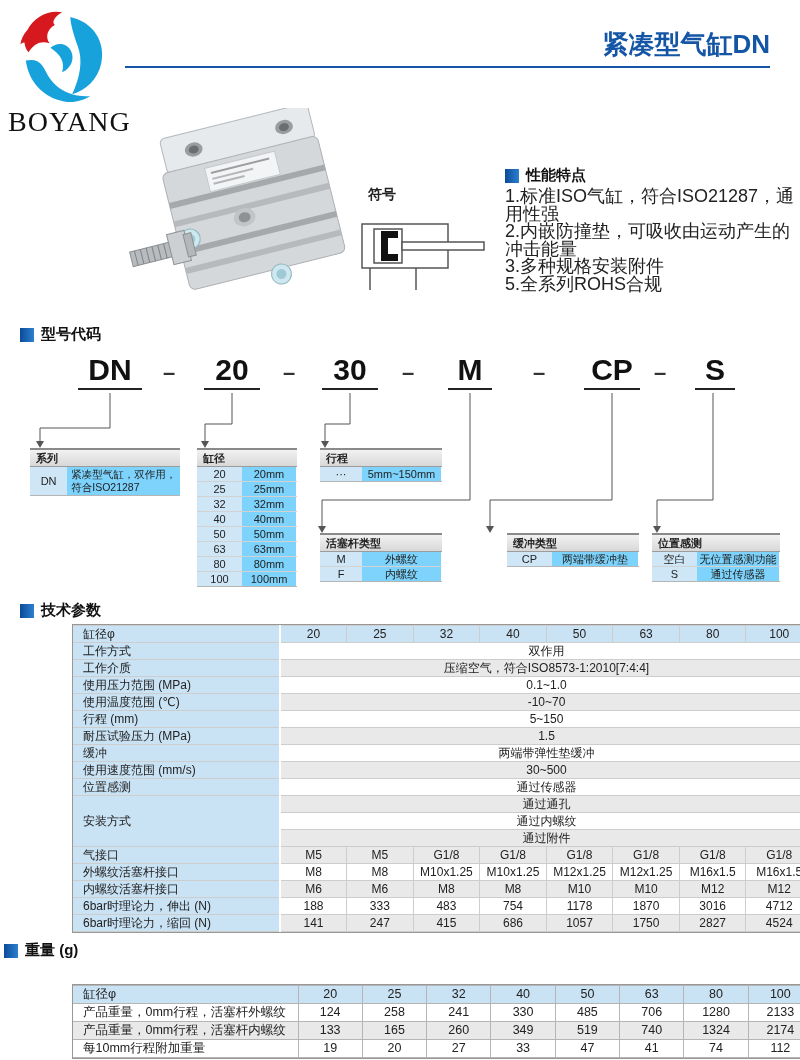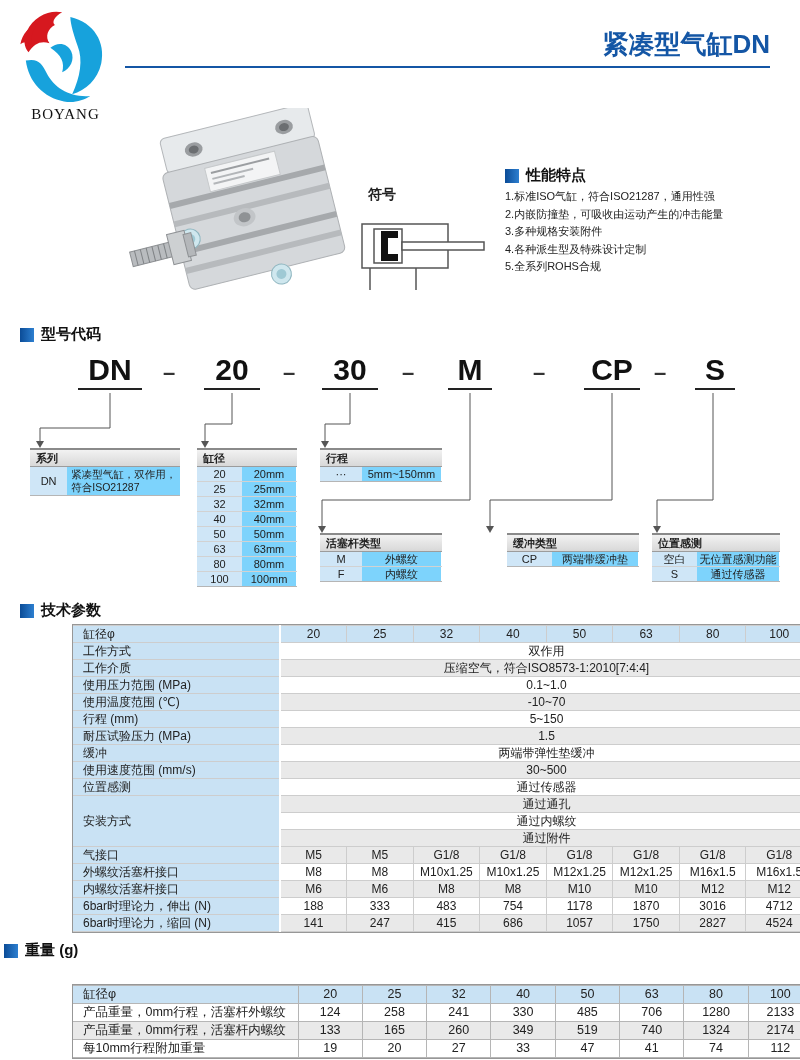--- a/index.html
+++ b/index.html
@@ -1,27 +1,27 @@
 <!DOCTYPE html>
 <html><head>
 <meta charset="utf-8">
 <style>
   html,body{margin:0;padding:0;background:#fff;}
   body{width:800px;height:1060px;position:relative;font-family:"Liberation Sans","DejaVu Sans",sans-serif;color:#1a1a1a;overflow:hidden;}
   .abs{position:absolute;}
   
-  .brand-text{position:absolute;left:8px;top:106px;width:115px;text-align:center;font-family:"Liberation Serif","DejaVu Serif",serif;font-size:15px;letter-spacing:1px;color:#111;}
+  .brand-text{position:absolute;left:8px;top:106px;width:115px;text-align:center;font-family:"Liberation Serif","DejaVu Serif",serif;font-size:28px;letter-spacing:1px;color:#111;}
   .page-title{position:absolute;top:27px;right:30px;font-size:26px;font-weight:bold;color:#1456a5;}
   .header-rule{position:absolute;left:125px;top:66px;width:645px;height:2px;background:#1456a5;}
   
   .sec{position:absolute;display:flex;align-items:center;font-size:15px;font-weight:bold;color:#111;}
   .sq{width:14px;height:14px;margin-right:7px;background:linear-gradient(90deg,#0b4c97,#2d7fd0);}
   
   .features{position:absolute;left:505px;top:188px;width:290px;}
-  .feat-item{font-size:11px;line-height:17.5px;color:#222;}
+  .feat-item{font-size:18px;line-height:17.5px;color:#222;}
   .symbol-label{position:absolute;left:368px;top:186px;font-size:14px;font-weight:bold;color:#222;}
   
   .code-seg{position:absolute;top:352px;font-size:30px;font-weight:bold;text-align:center;line-height:36px;border-bottom:2px solid #222;color:#111;}
   .code-dash{position:absolute;top:360px;font-size:22px;font-weight:bold;color:#333;}
   
   .mt{position:absolute;font-size:11px;color:#222;border-bottom:1px solid #b5b5b5;background:#fff;}
   .mt .hd{height:16px;line-height:16px;font-weight:bold;padding-left:6px;background:linear-gradient(#f2f2f2,#d8d8d8);border-top:2px solid #8a8a8a;border-bottom:1px solid #9c9c9c;}
   .mt .row{display:flex;border-bottom:1px solid #d2d2d2;}
   .mt .row:last-child{border-bottom:none;}
   .mt .c1{background:#cfe6f7;text-align:center;height:14px;line-height:14px;}
@@ -102,21 +102,20 @@
 </svg>
 
 <div class="sec" style="left:505px;top:166px">
   <span class="sq"></span>
   <span>性能特点</span>
 </div>
 <div class="features">
   <div class="feat-item">1.标准ISO气缸，符合ISO21287，通用性强</div>
   <div class="feat-item">2.内嵌防撞垫，可吸收由运动产生的冲击能量</div>
   <div class="feat-item">3.多种规格安装附件</div>
-  <div class="feat-item">4.各种派生型及特殊设计定制</div>
   <div class="feat-item">5.全系列ROHS合规</div>
 </div>
 
 <div class="sec" style="left:20px;top:325px">
   <span class="sq"></span>
   <span>型号代码</span>
 </div>
 
 <div class="code-seg" style="left:78px;width:64px">DN</div>
 <div class="code-dash" style="left:163px">–</div>

